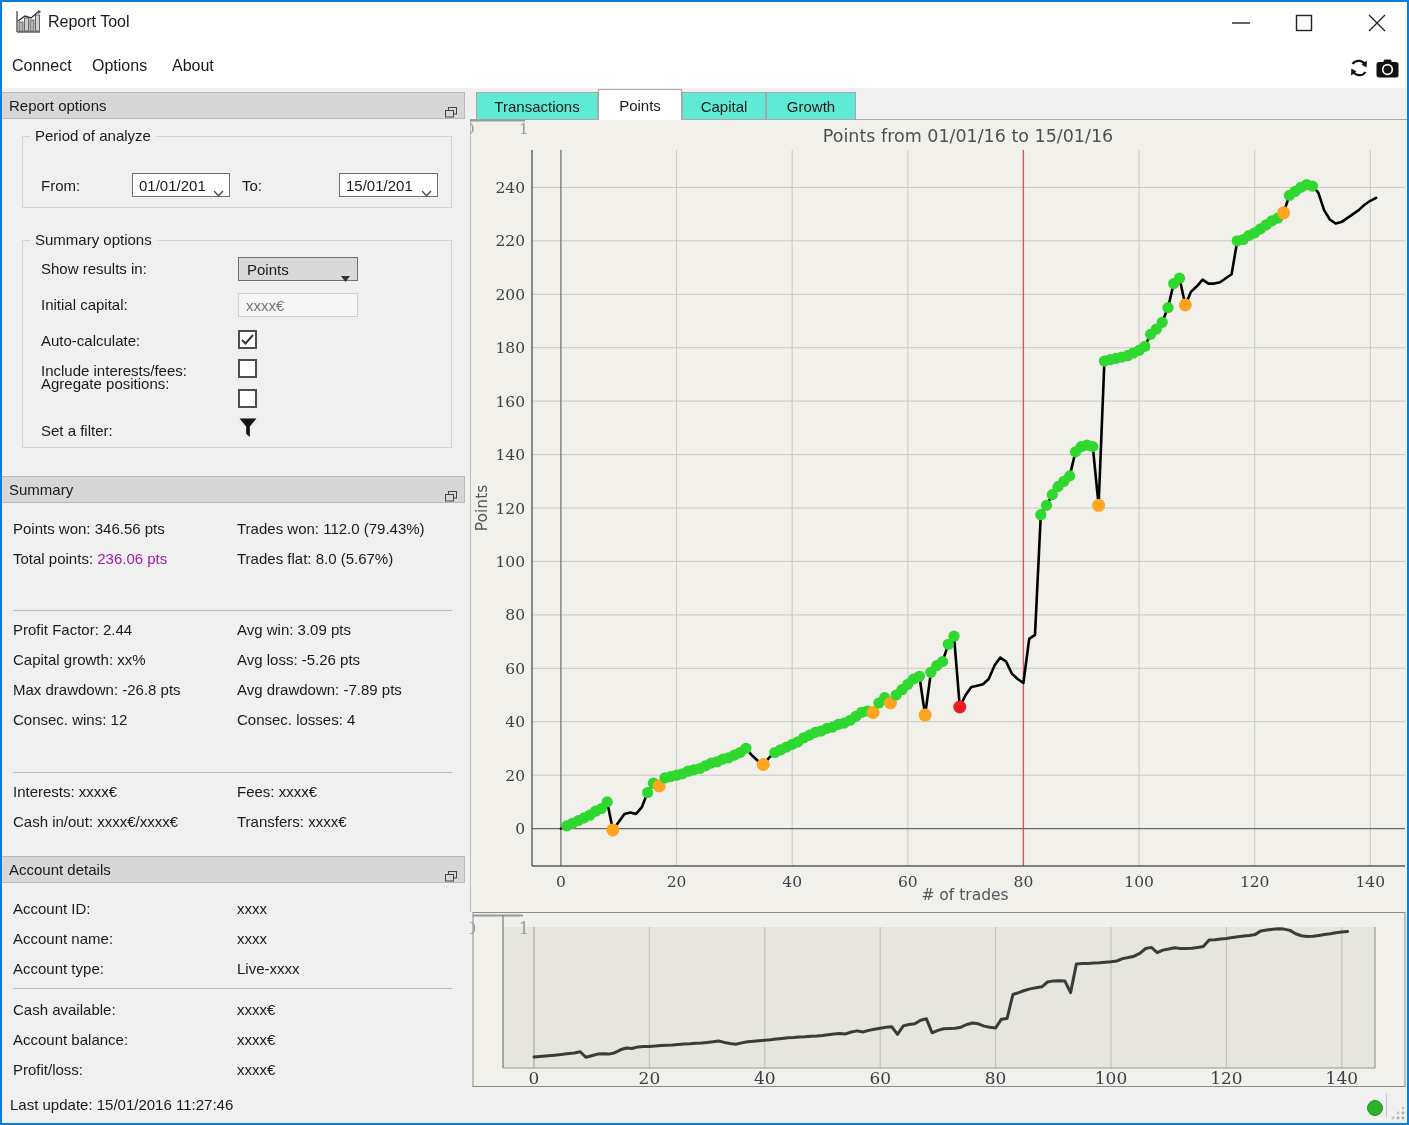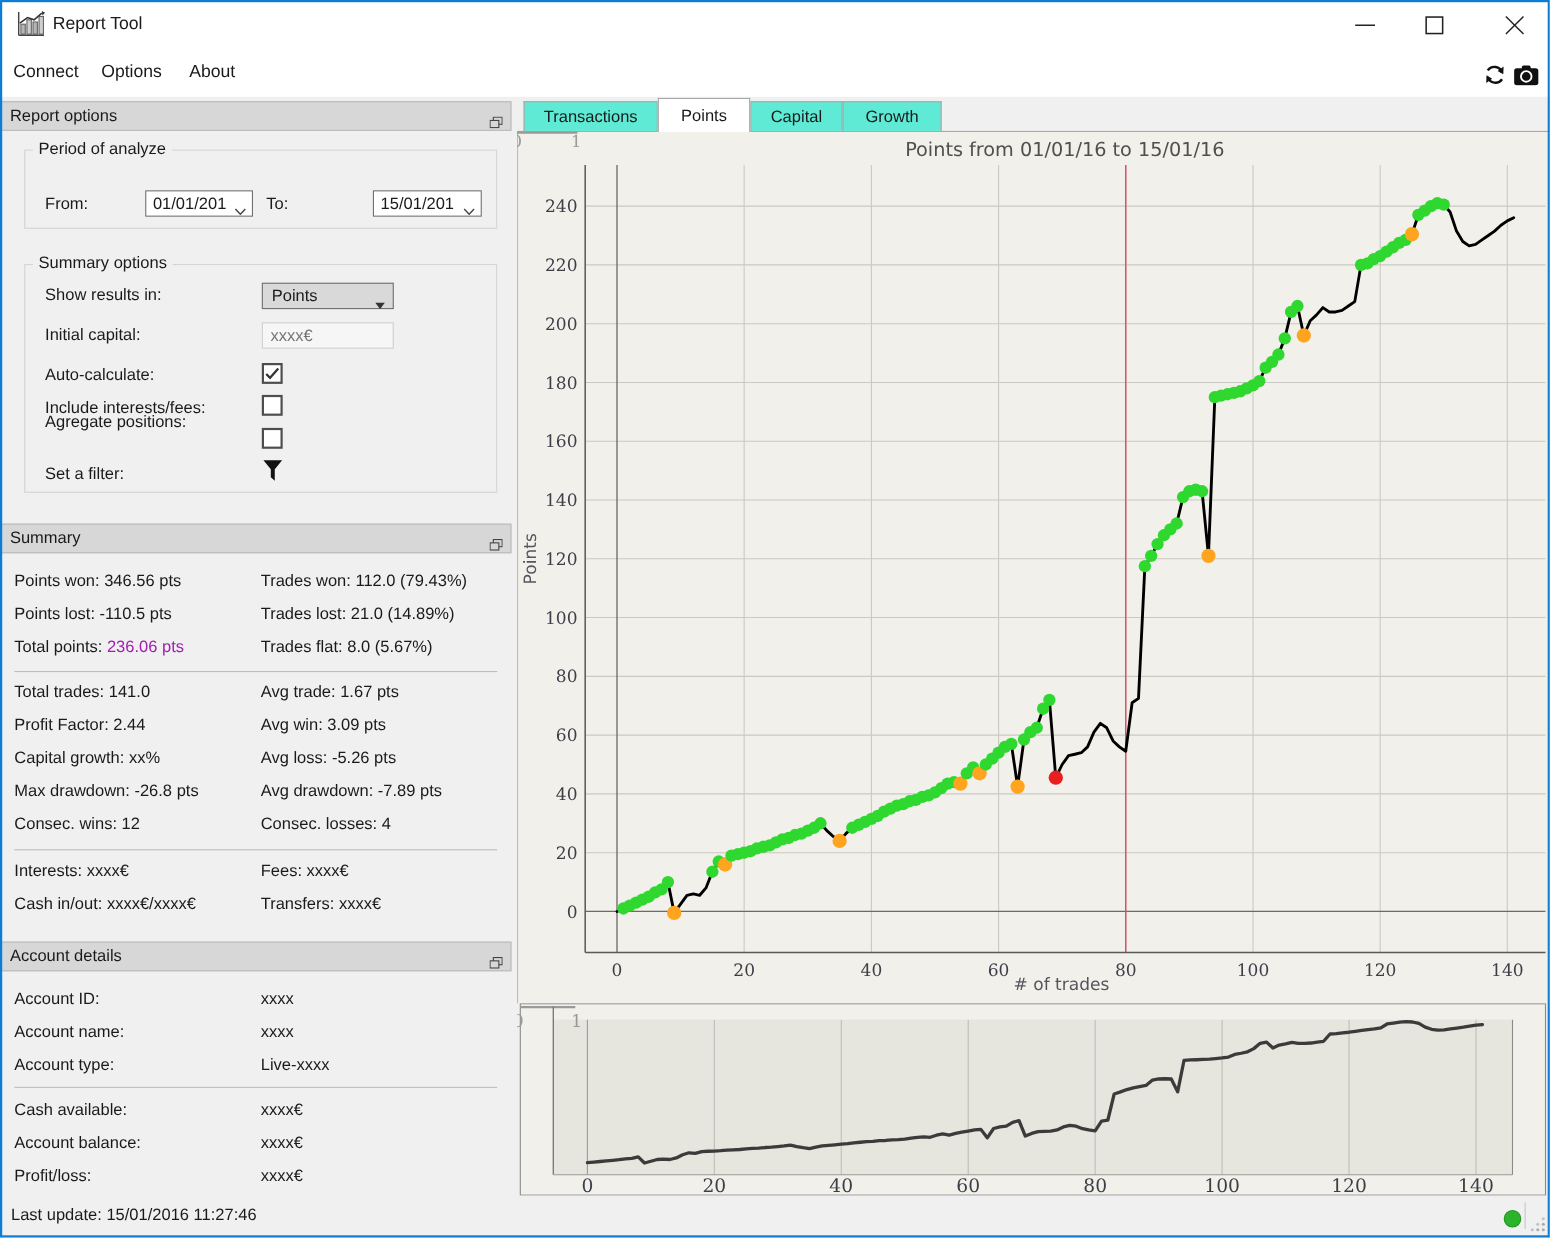--- a/index.html
+++ b/index.html
@@ -183,35 +183,27 @@
         </svg>
     </span>
   </div>
 
   <div class="abs" style="left:0;top:515px;width:465px;">
     <div class="r2">
       <span class="cl">Points won: 346.56 pts</span>
       <span class="cr">Trades won: 112.0 (79.43%)</span>
     </div>
     <div class="r2">
-      <span class="cl">Points lost: -110.5 pts</span>
-      <span class="cr">Trades lost: 21.0 (14.89%)</span>
-    </div>
-    <div class="r2">
       <span class="cl"><span>Total points: </span><span id="tpv" style="color: #a21caf;">236.06 pts</span></span>
       <span class="cr">Trades flat: 8.0 (5.67%)</span>
     </div>
   </div>
   <div class="divider" style="top:610px;"></div>
 
   <div class="abs" style="left:0;top:616px;width:465px;">
-    <div class="r2">
-        <span class="cl">Total trades: 141.0</span>
-        <span class="cr">Avg trade: 1.67 pts</span>
-      </div>
     <div class="r2">
         <span class="cl">Profit Factor: 2.44</span>
         <span class="cr">Avg win: 3.09 pts</span>
       </div>
     <div class="r2">
         <span class="cl">Capital growth: xx%</span>
         <span class="cr">Avg loss: -5.26 pts</span>
       </div>
     <div class="r2">
         <span class="cl">Max drawdown: -26.8 pts</span>

